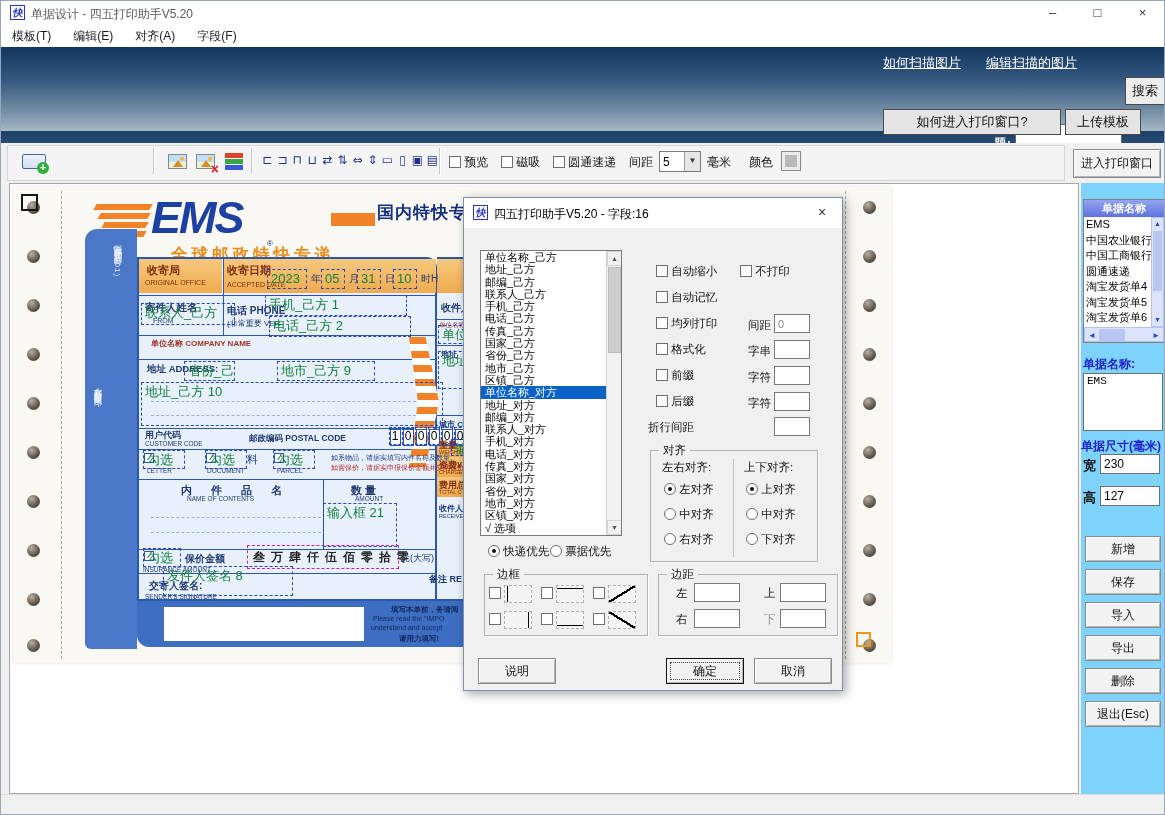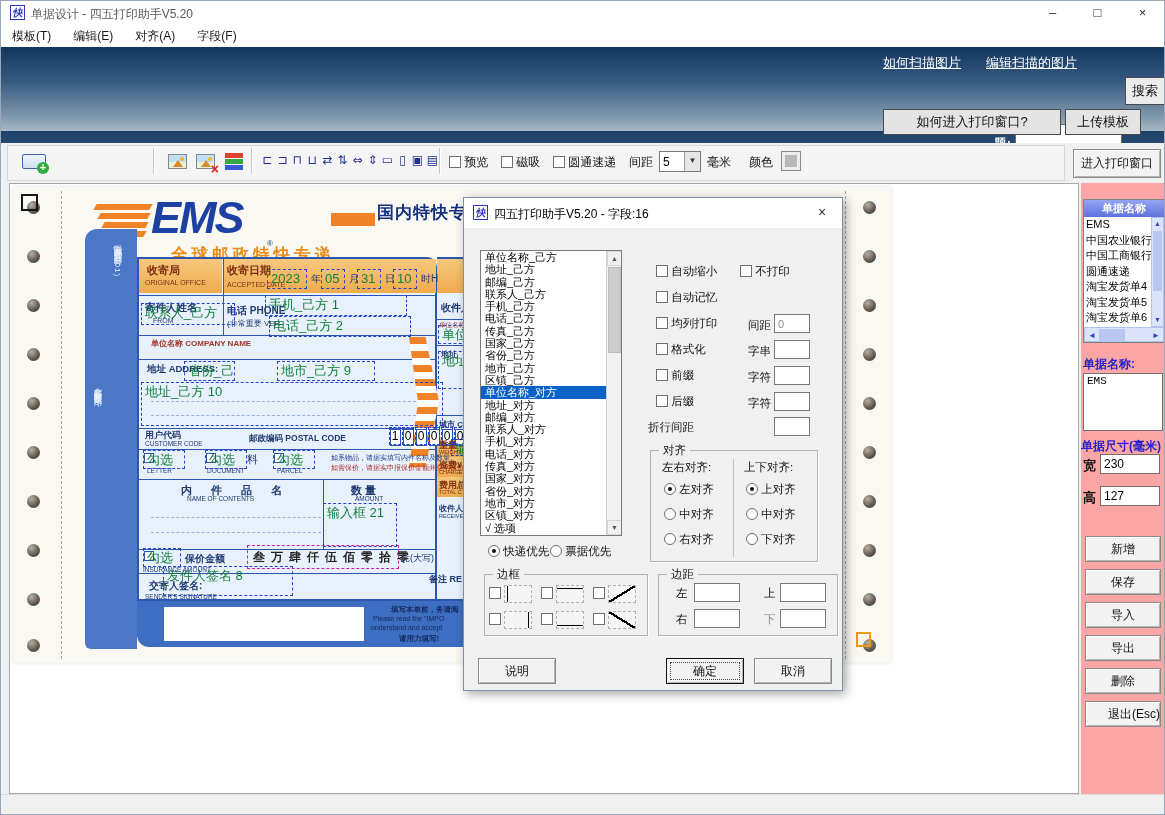--- a/index.html
+++ b/index.html
@@ -86,21 +86,21 @@
   .k-right::before { content:''; position:absolute; right:2px; top:0; width:1px; height:100%; background:#000; }
   .k-top::before   { content:''; position:absolute; left:0; top:2px; width:100%; height:1px; background:#000; }
   .k-bottom::before{ content:''; position:absolute; left:0; bottom:2px; width:100%; height:1px; background:#000; }
   .k-diag-down::before { content:''; position:absolute; left:0; top:0; width:100%; height:100%;
       background:linear-gradient(to bottom right,transparent 46%,#000 46%,#000 54%,transparent 54%); }
   .k-diag-up::before { content:''; position:absolute; left:0; top:0; width:100%; height:100%;
       background:linear-gradient(to top right,transparent 46%,#000 46%,#000 54%,transparent 54%); }
   .dlg-btn { position:absolute; width:78px; height:26px; font-size:12px; line-height:24px; }
   .default-btn { border:1px solid #111 !important; outline:1px dotted #444; outline-offset:-5px; }
   
-  .sidebar { position:absolute; left:1080px; top:182px; width:85px; height:611px; background:#fca5a5; z-index:30; }
+  .sidebar { position:absolute; left:1080px; top:182px; width:85px; height:611px; background:#7dd3fc; z-index:30; }
   .tpl-panel { position:absolute; left:2px; top:16px; width:82px; height:144px; border:1px solid #808080; background:#fff; }
   .tpl-head { position:absolute; left:0; top:0; width:100%; height:17px; background:linear-gradient(180deg,#94a4f2,#5f72dd); color:#fff; font-size:11px; font-weight:bold; text-align:center; line-height:17px; }
   .tpl-item { height:15.5px; line-height:15.5px; font-size:11px; padding-left:2px; white-space:nowrap; overflow:hidden; color:#000; width:67px; }
   .xp-sb { background:#dbe4fb; border:1px solid #b4c2ee; color:#2a47c8; text-align:center; position:absolute; }
   .side-lbl { position:absolute; color:#2222cc; font-weight:bold; font-size:12px; white-space:nowrap; }
   .side-inp { position:absolute; border:1px solid #707070; background:#fff; font-size:12px; padding:1px 3px; }
   .side-btn { position:absolute; left:4px; width:76px; height:26px; font-size:12px; line-height:24px; }
   .statusbar { position:absolute; left:0; top:793px; width:1165px; height:22px; background:#f0f0f0; border-top:1px solid #dcdcdc; }
   
   .ico-newtpl { width:38px; height:28px; }
@@ -526,17 +526,17 @@
   <input class="side-inp" style="left: 19px; top: 271px; width: 60px; height: 20px;" value="230">
   <div class="t" style="left:2px;top:306px;font-size:13px;font-weight:bold;color:#111">高</div>
   <input class="side-inp" style="left: 19px; top: 303px; width: 60px; height: 20px;" value="127">
   <div id="side-buttons">
 
   <div class="side-btn btn3d" style="top: 353px;">新增</div>
       <div class="side-btn btn3d" style="top: 386px;">保存</div>
       <div class="side-btn btn3d" style="top: 419px;">导入</div>
       <div class="side-btn btn3d" style="top: 452px;">导出</div>
       <div class="side-btn btn3d" style="top: 485px;">删除</div>
-      <div class="side-btn btn3d" style="top: 518px; text-align: right;">退出(Esc)</div>
+      <div class="side-btn btn3d" style="top: 518px;">退出(Esc)</div>
     </div>
 </div>
 
 <div class="statusbar"></div>
 
 </body></html>

